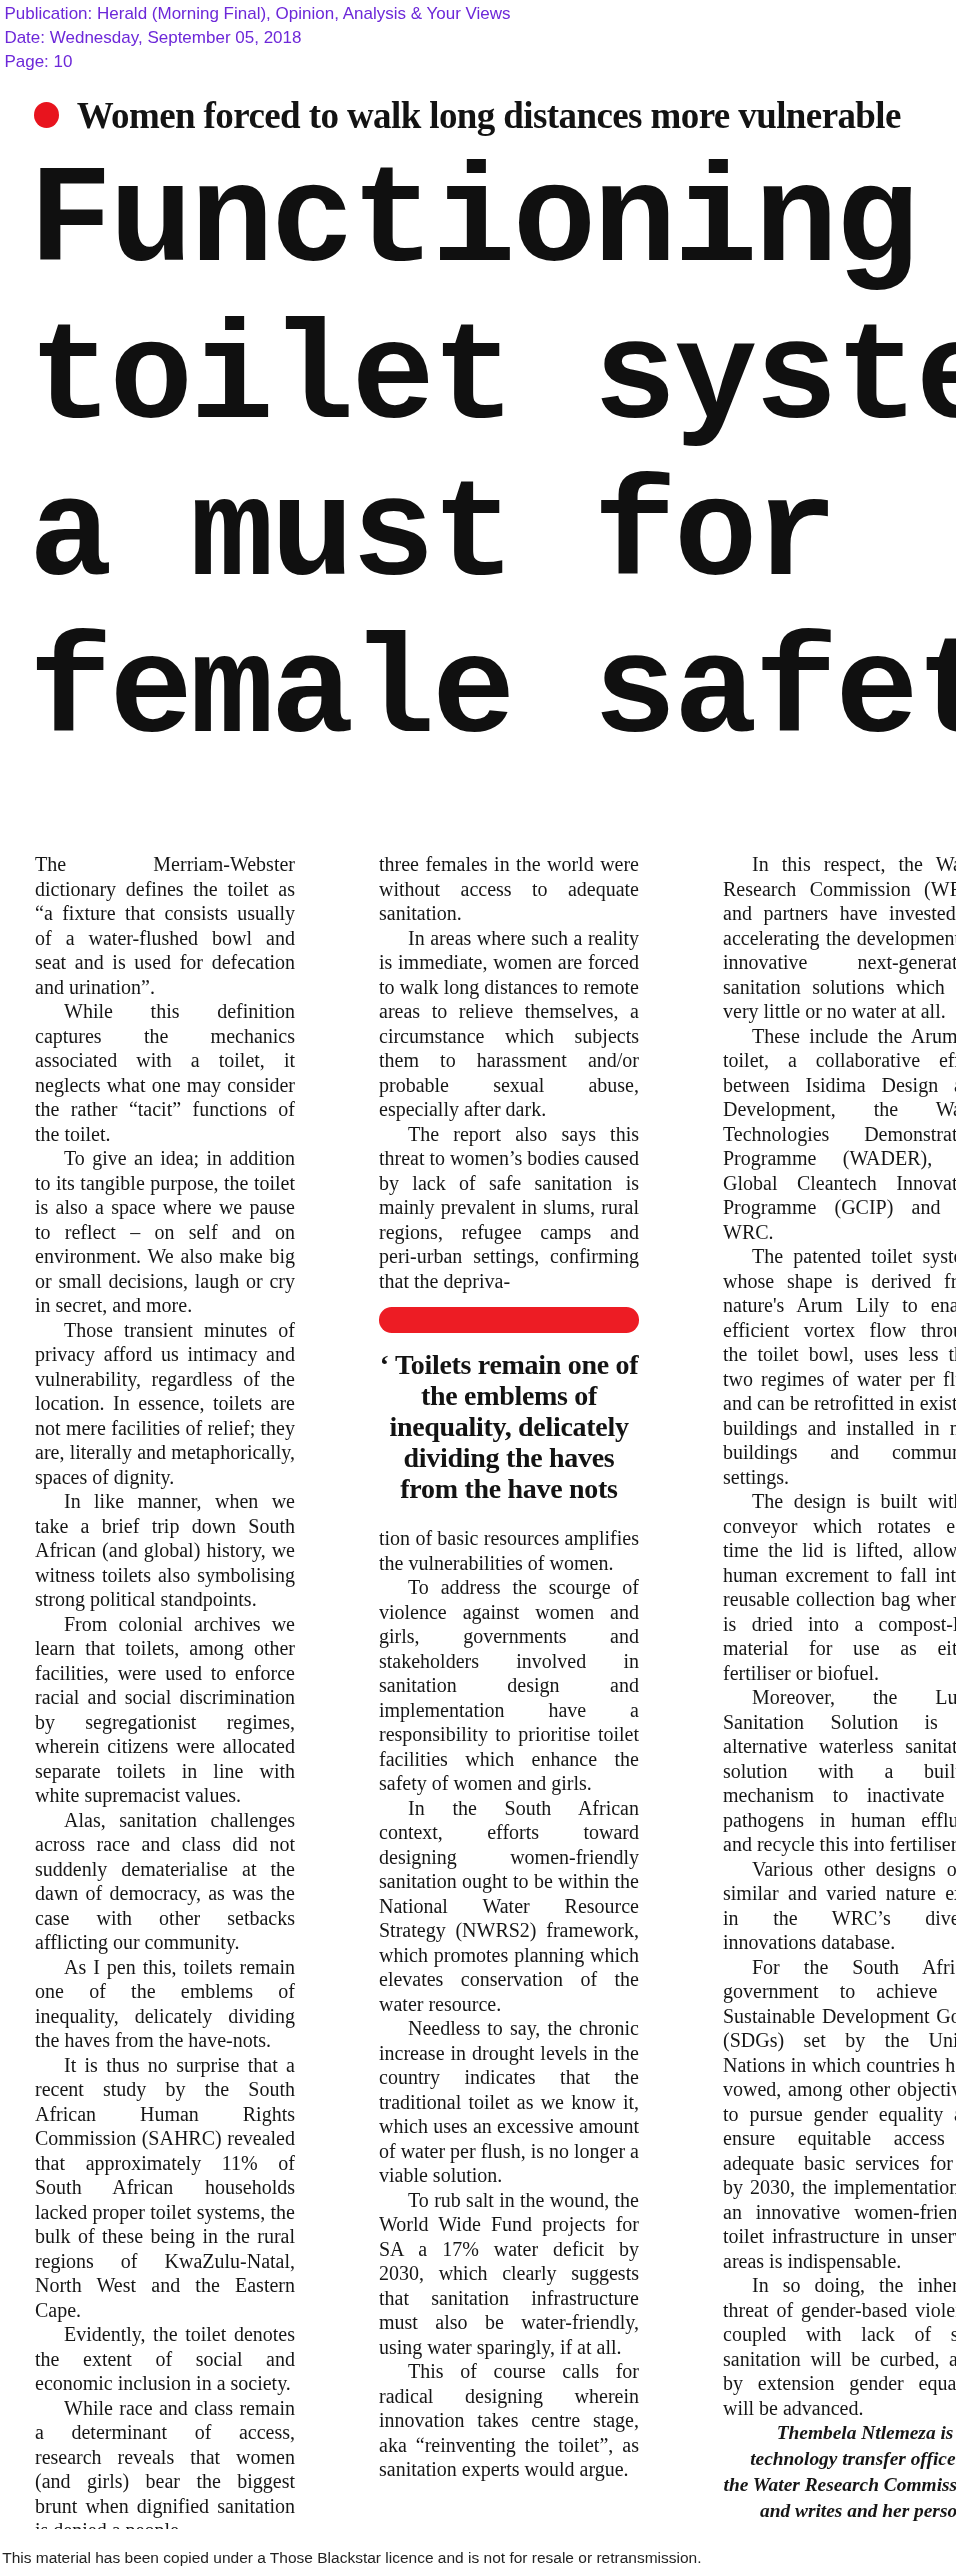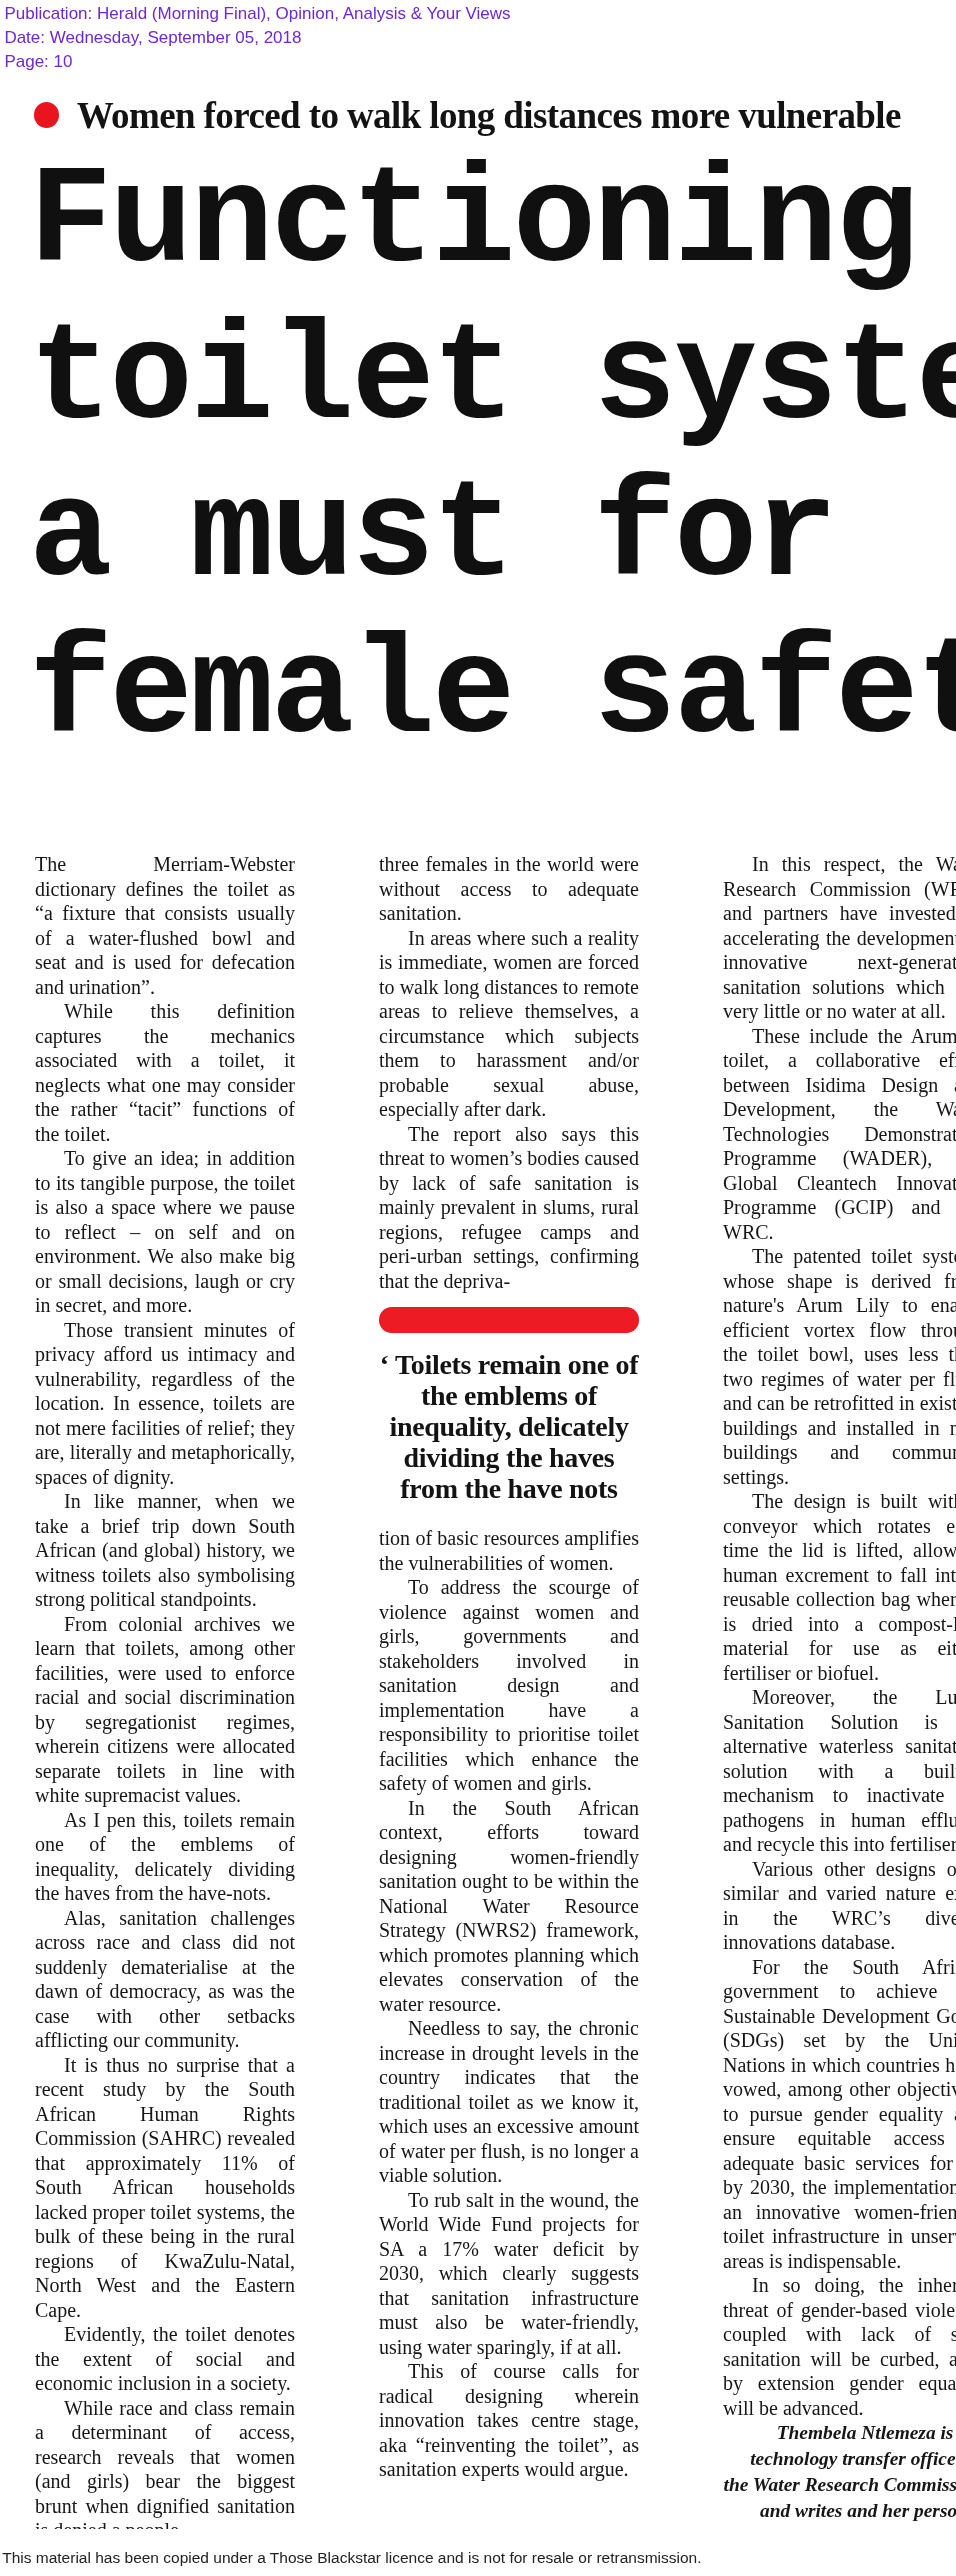--- a/index.html
+++ b/index.html
@@ -89,22 +89,22 @@
   </h1>
 
 <div class="body-cols">
   <div class="col" id="col1">
       <p class="noindent">The Merriam-Webster dictionary defines the toilet as “a fixture that consists usually of a water-flushed bowl and seat and is used for defecation and urination”.</p>
       <p>While this definition captures the mechanics associated with a toilet, it neglects what one may consider the rather “tacit” functions of the toilet.</p>
       <p>To give an idea; in addition to its tangible purpose, the toilet is also a space where we pause to reflect – on self and on environment. We also make big or small decisions, laugh or cry in secret, and more.</p>
       <p>Those transient minutes of privacy afford us intimacy and vulnerability, regardless of the location. In essence, toilets are not mere facilities of relief; they are, literally and metaphorically, spaces of dignity.</p>
       <p>In like manner, when we take a brief trip down South African (and global) history, we witness toilets also symbolising strong political standpoints.</p>
       <p>From colonial archives we learn that toilets, among other facilities, were used to enforce racial and social discrimination by segregationist regimes, wherein citizens were allocated separate toilets in line with white supremacist values.</p>
+      <p>Alas, sanitation challenges across race and class did not suddenly dematerialise at the dawn of democracy, as was the case with other setbacks afflicting our community.</p>
       <p>As I pen this, toilets remain one of the emblems of inequality, delicately dividing the haves from the have-nots.</p>
-      <p>Alas, sanitation challenges across race and class did not suddenly dematerialise at the dawn of democracy, as was the case with other setbacks afflicting our community.</p>
       <p>It is thus no surprise that a recent study by the South African Human Rights Commission (SAHRC) revealed that approximately 11% of South African households lacked proper toilet systems, the bulk of these being in the rural regions of KwaZulu-Natal, North West and the Eastern Cape.</p>
       <p>Evidently, the toilet denotes the extent of social and economic inclusion in a society.</p>
       <p>While race and class remain a determinant of access, research reveals that women (and girls) bear the biggest brunt when dignified sanitation is denied a people.</p>
     </div>
   <div class="col" id="col2">
       <p class="noindent">three females in the world were without access to adequate sanitation.</p>
       <p>In areas where such a reality is immediate, women are forced to walk long distances to remote areas to relieve themselves, a circumstance which subjects them to harassment and/or probable sexual abuse, especially after dark.</p>
       <p>The report also says this threat to women’s bodies caused by lack of safe sanitation is mainly prevalent in slums, rural regions, refugee camps and peri-urban settings, confirming that the depriva-</p>
       <div class="pullquote">
         <div class="pq-rule" style="background-color: rgb(237, 28, 36);"></div>

